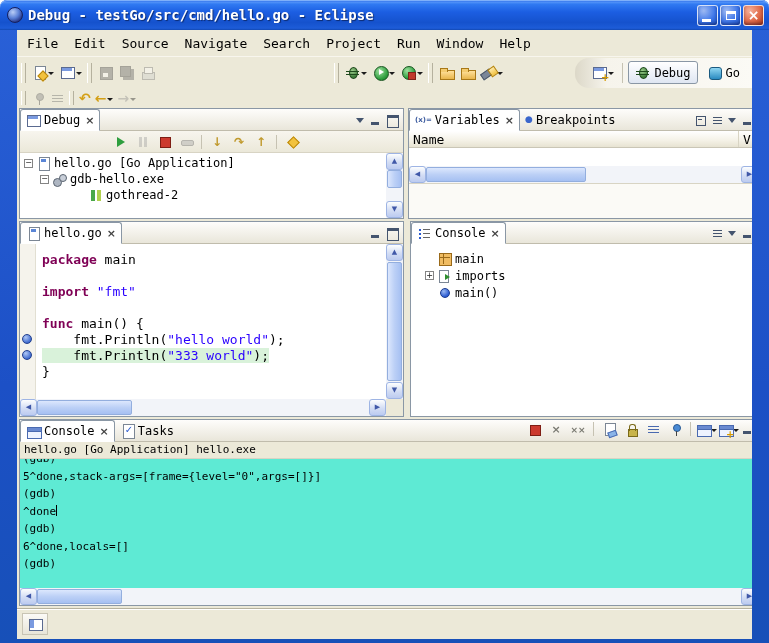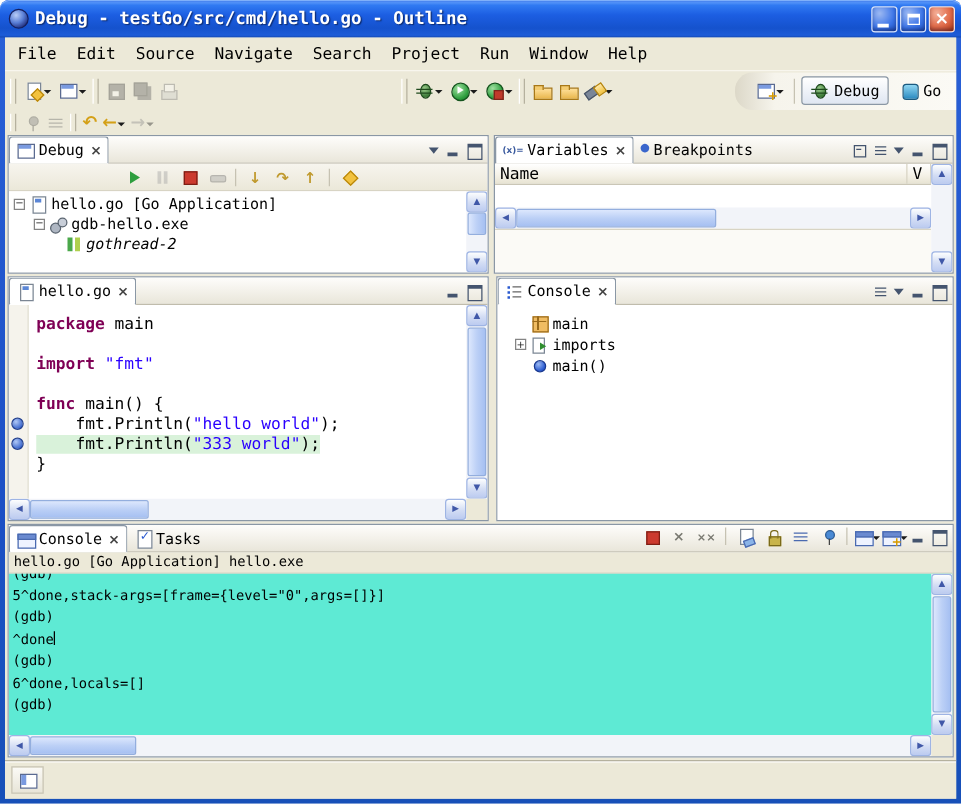--- a/index.html
+++ b/index.html
@@ -15,21 +15,21 @@
 .eclipse-logo{width:16px;height:16px;border-radius:50%;flex:none;border:1px solid #16205e;
   background:radial-gradient(circle at 35% 30%,#b9cdf6,#5a7fd6 45%,#222f7e 80%);}
 .title-text{color:#fff;font-weight:bold;font-size:14px;text-shadow:1px 1px 1px #0c2a6e;white-space:nowrap;overflow:hidden;flex:1;}
 .win-buttons{display:flex;gap:2px;}
 .win-btn{width:21px;height:21px;border:1px solid rgba(255,255,255,.8);border-radius:3px;display:flex;align-items:center;justify-content:center;position:relative;box-shadow:inset 0 -2px 3px rgba(0,0,40,.35);}
 .bmin,.bmax{background:radial-gradient(circle at 30% 25%,#9db9f2,#3b74e8 60%,#1c4cb8);}
 .bclose{background:radial-gradient(circle at 30% 25%,#f4b09a,#e06a48 55%,#aa3512);}
 .glyph-min{position:absolute;left:4px;bottom:3px;width:9px;height:3px;background:#fff;}
 .glyph-max{width:10px;height:9px;border:1px solid #fff;border-top-width:3px;}
 .close-glyph{color:#fff;font-weight:bold;font-size:14px;line-height:1;}
-.client{flex:1;margin:0 4px 4px;background:#ece9d8;display:flex;flex-direction:column;overflow:hidden;}
+.client{flex:1;margin:0 17px 4px;background:#ece9d8;display:flex;flex-direction:column;overflow:hidden;}
 
 
 .menubar{height:26px;flex:none;display:flex;align-items:center;padding-left:2px;background:#ece9d8;}
 .menu-item{padding:4px 8px;font-size:13px;cursor:default;}
 .toolbar{flex:none;display:flex;align-items:center;background:#ece9d8;}
 .row1{height:32px;border-top:1px solid #f8f6ee;padding:0 0 0 2px;}
 .row2{height:20px;padding:0 2px;}
 .tb-grip{width:5px;height:20px;flex:none;margin:0 3px 0 2px;border-left:1px solid #fff;border-right:1px solid #b5b19e;}
 .row2 .tb-grip{height:14px;}
 .tb-btn{height:26px;display:flex;align-items:center;padding:0 3px;gap:1px;flex:none;}
@@ -175,21 +175,21 @@
 .ic-fastview::after{content:"";position:absolute;left:2px;top:3px;width:4px;height:8px;background:#7a9ae0;}
 .varglyph{font-size:7px;color:#3a5a9e;font-weight:bold;}
 .bpglyph{font-size:9px;color:#3a66cc;}
 </style>
 </head>
 <body>
 
 <div class="window">
   <div class="titlebar">
     <span class="eclipse-logo"></span>
-    <span class="title-text">Debug - testGo/src/cmd/hello.go - Outline</span>
+    <span class="title-text">Debug - testGo/src/cmd/hello.go - Eclipse</span>
     <span class="win-buttons">
       <span class="win-btn bmin">
           <span class="glyph-min"></span>
         </span>
       <span class="win-btn bmax">
           <span class="glyph-max"></span>
         </span>
       <span class="win-btn bclose">
           <span class="close-glyph g">×</span>
         </span>
@@ -343,21 +343,21 @@
             <div class="tree-row" style="padding-left:4px;">
               <span class="expander g">−</span>
               <span class="ic ic-page ic-page-blue"></span>
               <span>hello.go [Go Application]</span>
             </div>
             <div class="tree-row" style="padding-left:20px;">
               <span class="expander g">−</span>
               <span class="ic ic-gears"></span>
               <span>gdb-hello.exe</span>
             </div>
-            <div class="tree-row" style="padding-left:32px;font-style:italic;">
+            <div class="tree-row" style="padding-left:56px;">
               <span class="exp-spacer"></span>
               <span class="ic ic-thread"></span>
               <span>gothread-2</span>
             </div>
           </div>
           <div class="sb-v">
             <span class="sbtn g">▲</span>
             <span class="strack">
                 <span class="sthumb" style="top:0;height:18px;"></span>
               </span>

